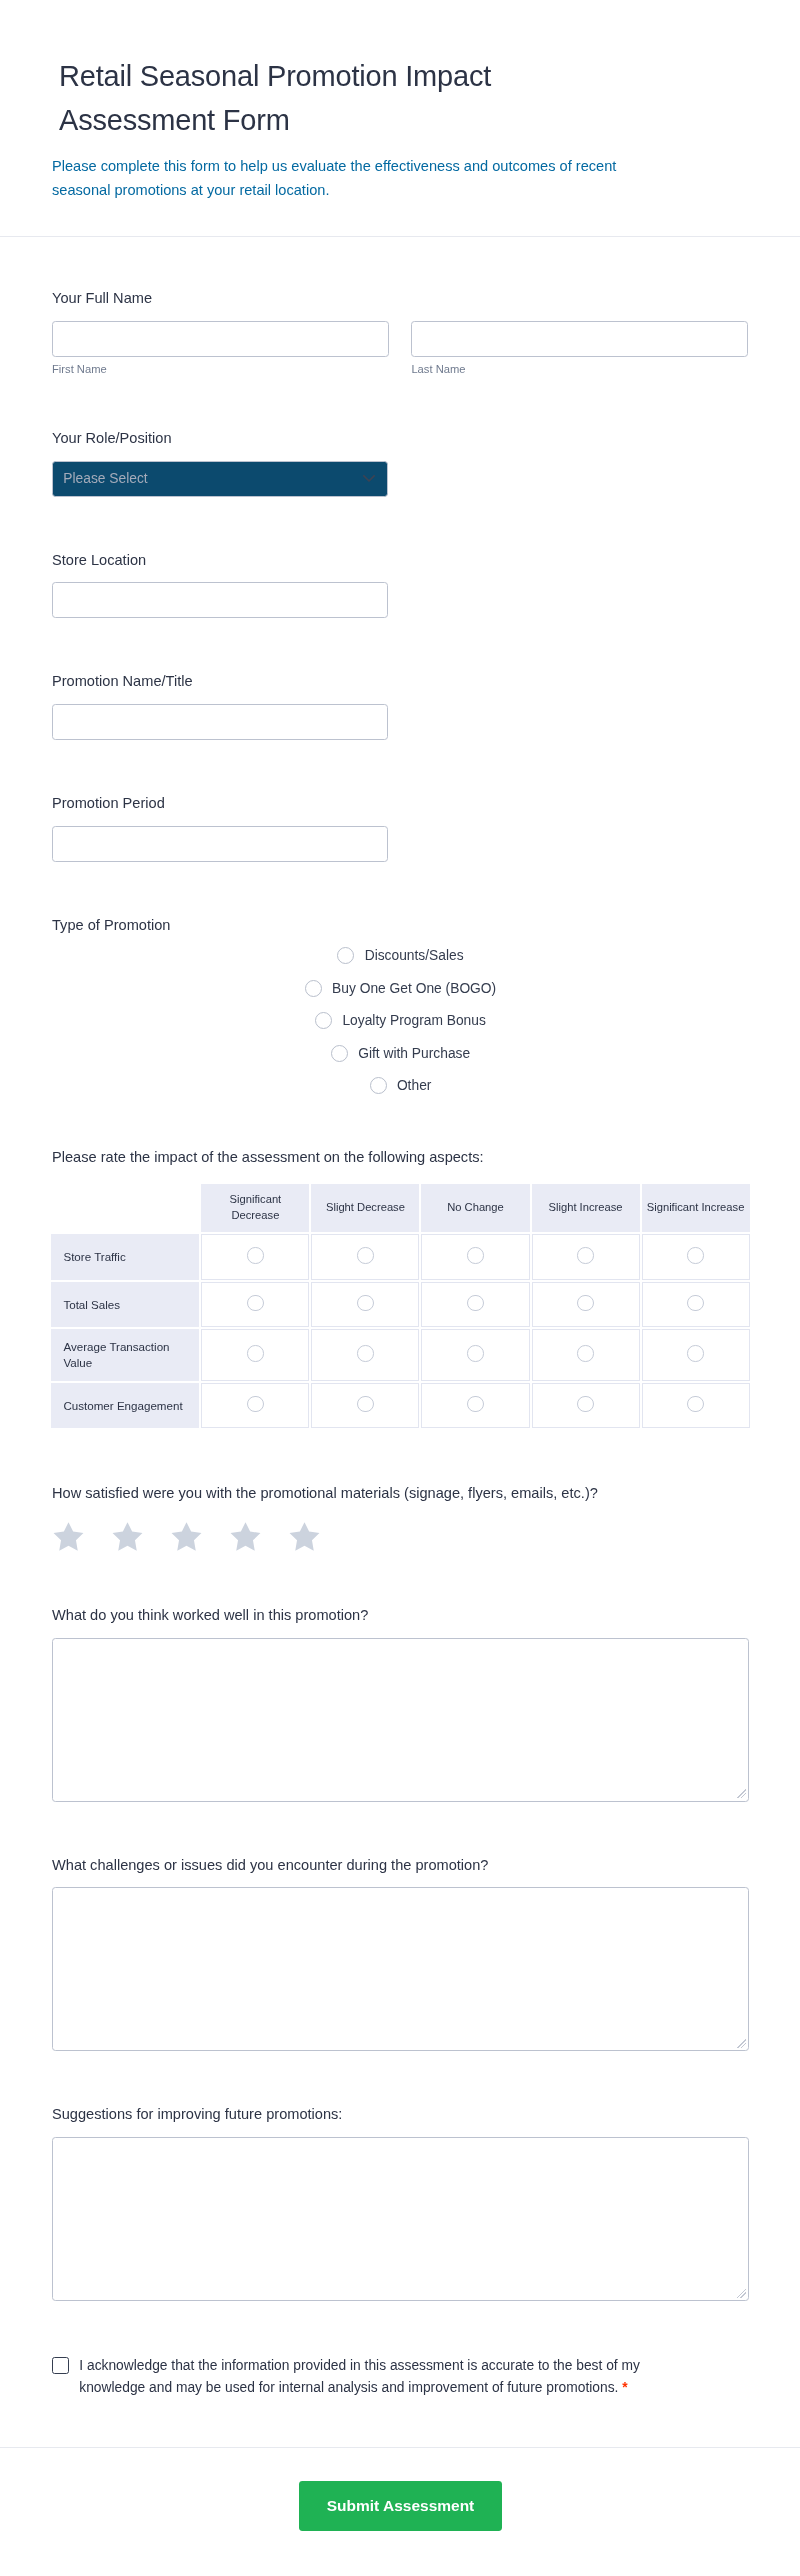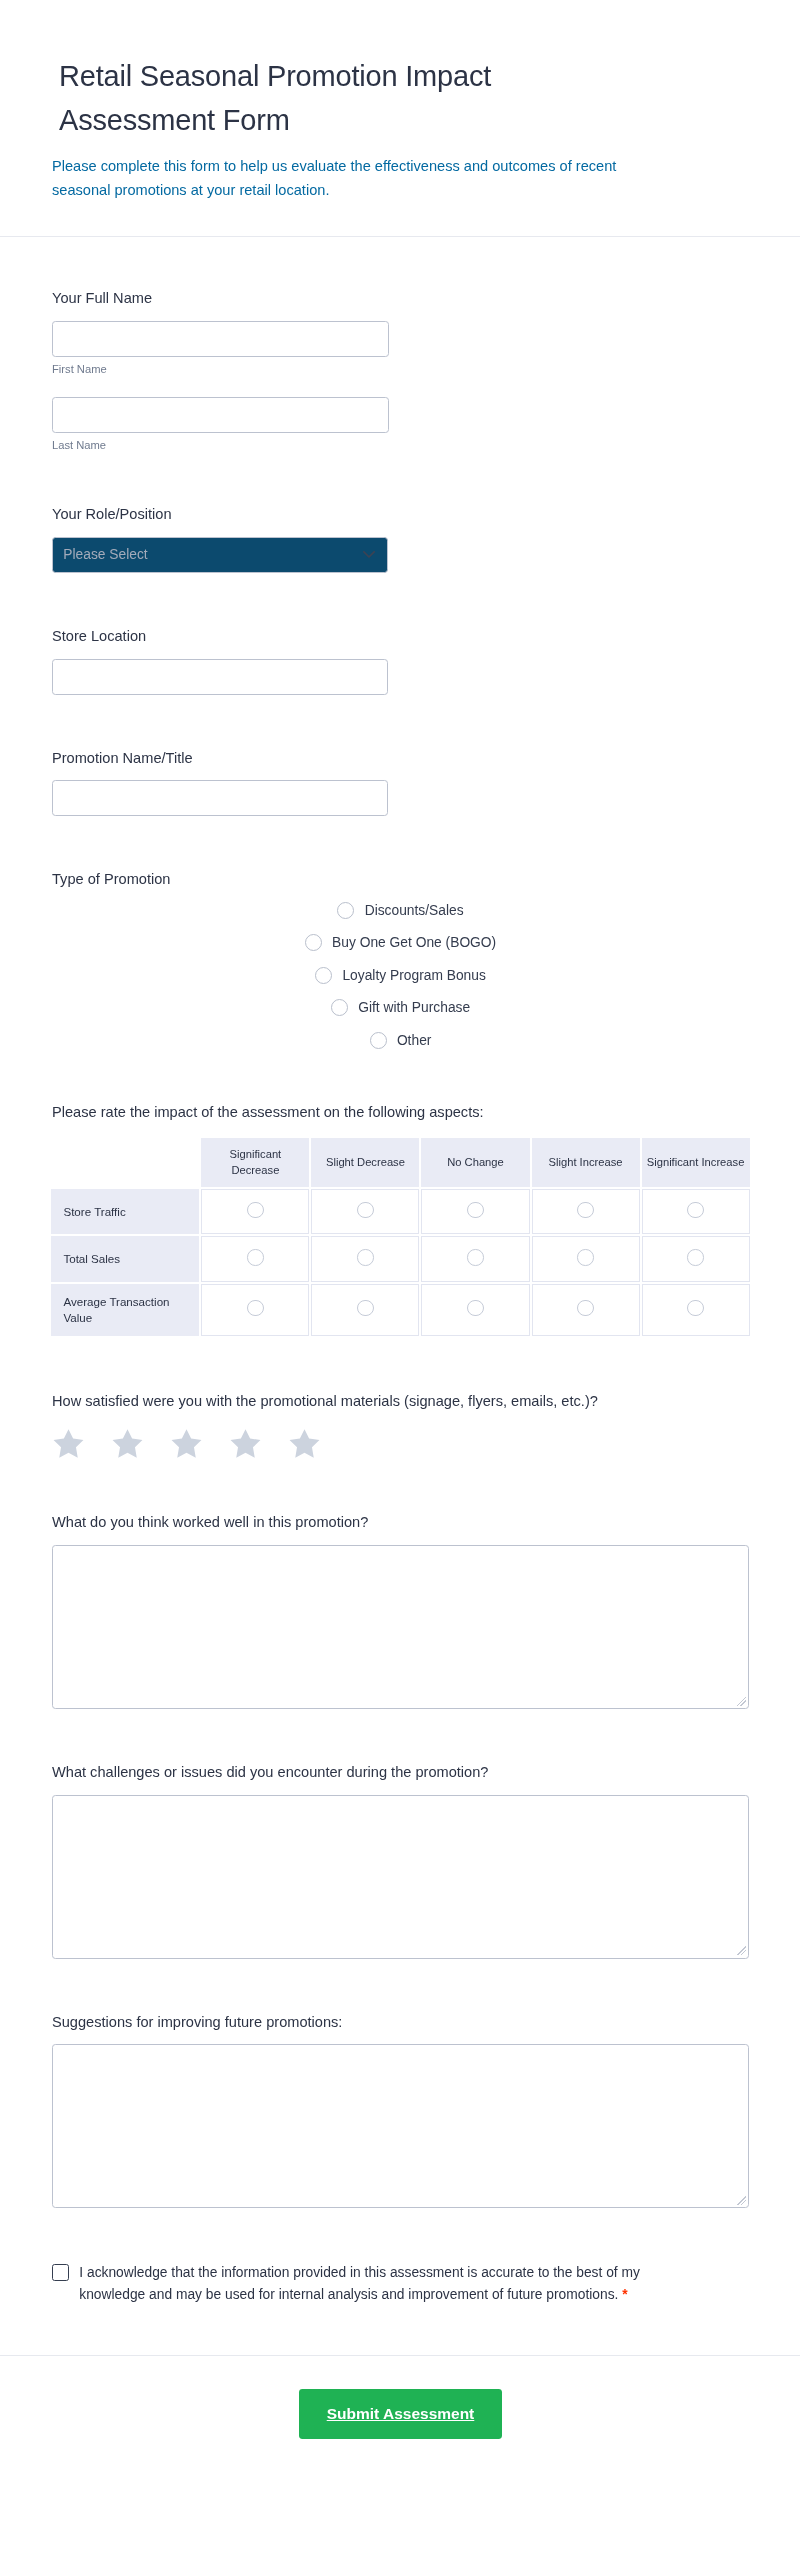--- a/index.html
+++ b/index.html
@@ -54,21 +54,21 @@
     width: 336px;
     border: 0.9px solid #bcc2cf;
     border-radius: 3.4px;
     padding: 0 10.3px;
     font-size: 13.8px;
     font-family: inherit;
     color: #2c3345;
     background: #fff;
     outline: none;
   }
-  .name-row { display: flex; gap: 22.4px; flex-direction: column; }
+  .name-row { display: flex; gap: 22.4px; }
   .name-col { width: 337px; }
   .name-col .text-input { width: 100%; }
   .sublabel {
     margin-top: 6px;
     font-size: 11.2px;
     color: #6f7a8e;
   }
 
   
   .select-box {
@@ -206,21 +206,20 @@
     border: none;
     background: #1fb254;
     color: #ffffff;
     font-family: inherit;
     font-size: 15.5px;
     font-weight: 600;
     padding: 0 27.6px;
     height: 50px;
     border-radius: 3.4px;
     cursor: pointer;
-    text-decoration: underline;
   }
 </style>
 </head>
 <body>
 
 <div class="page">
 
   <header class="form-header">
     <h1 class="form-title">Retail Seasonal Promotion Impact Assessment Form</h1>
     <p class="form-subtitle">Please complete this form to help us evaluate the effectiveness and outcomes of recent seasonal promotions at your retail location.</p>
@@ -259,20 +258,24 @@
     <div class="field">
       <span class="field-label">Store Location</span>
       <input type="text" class="text-input" style="">
     </div>
 
     <div class="field">
       <span class="field-label">Promotion Name/Title</span>
       <input type="text" class="text-input" style="">
     </div>
 
+    <div class="field">
+      <span class="field-label">Promotion Period</span>
+      <input type="text" class="text-input" style="">
+    </div>
 
     <div class="field">
       <span class="field-label">Type of Promotion</span>
       <div class="radio-row">
         <span class="radio-circle"></span>
         <span class="radio-text">Discounts/Sales</span>
       </div>
       <div class="radio-row">
         <span class="radio-circle"></span>
         <span class="radio-text">Buy One Get One (BOGO)</span>
@@ -331,20 +334,28 @@
               <td class="matrix-cell"><span class="matrix-radio"></span></td>
             </tr>
             <tr>
               <th class="row-head">Average Transaction Value</th>
               <td class="matrix-cell"><span class="matrix-radio"></span></td>
               <td class="matrix-cell"><span class="matrix-radio"></span></td>
               <td class="matrix-cell"><span class="matrix-radio"></span></td>
               <td class="matrix-cell"><span class="matrix-radio"></span></td>
               <td class="matrix-cell"><span class="matrix-radio"></span></td>
             </tr>
+            <tr>
+              <th class="row-head">Customer Engagement</th>
+              <td class="matrix-cell"><span class="matrix-radio"></span></td>
+              <td class="matrix-cell"><span class="matrix-radio"></span></td>
+              <td class="matrix-cell"><span class="matrix-radio"></span></td>
+              <td class="matrix-cell"><span class="matrix-radio"></span></td>
+              <td class="matrix-cell"><span class="matrix-radio"></span></td>
+            </tr>
           </tbody>
         </table>
       </div>
     </div>
 
     <div class="field">
       <span class="field-label">How satisfied were you with the promotional materials (signage, flyers, emails, etc.)?</span>
       <div class="stars-row">
         <span class="star">
             <svg width="33" height="31" viewBox="0 0 24 24">

